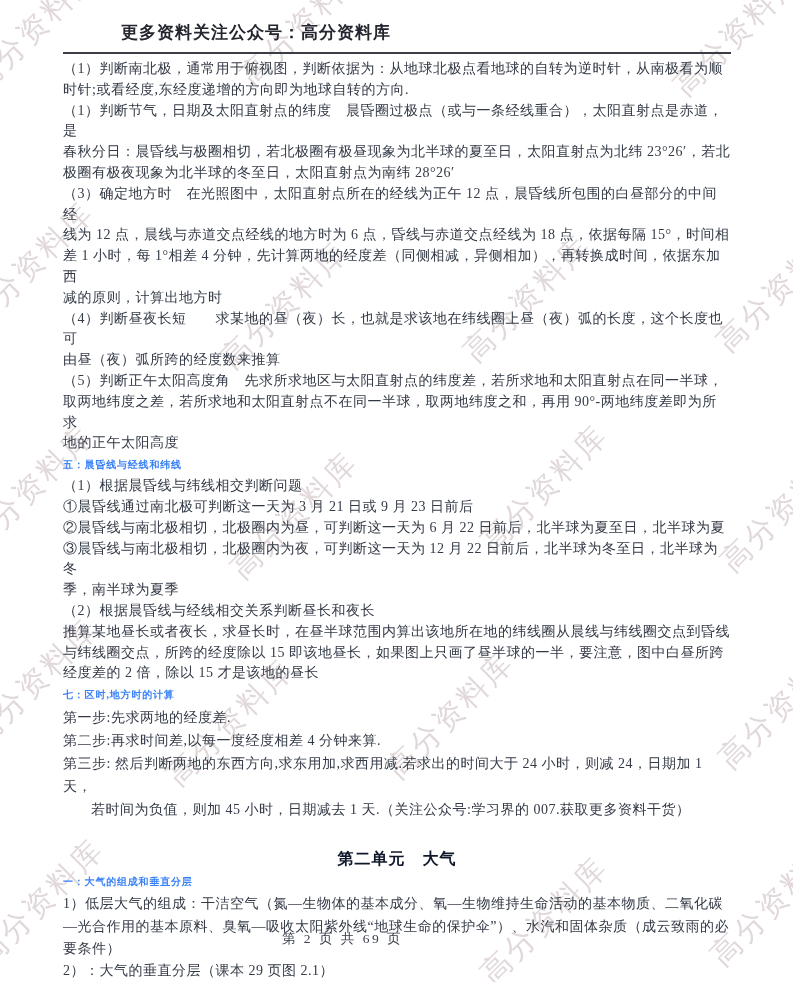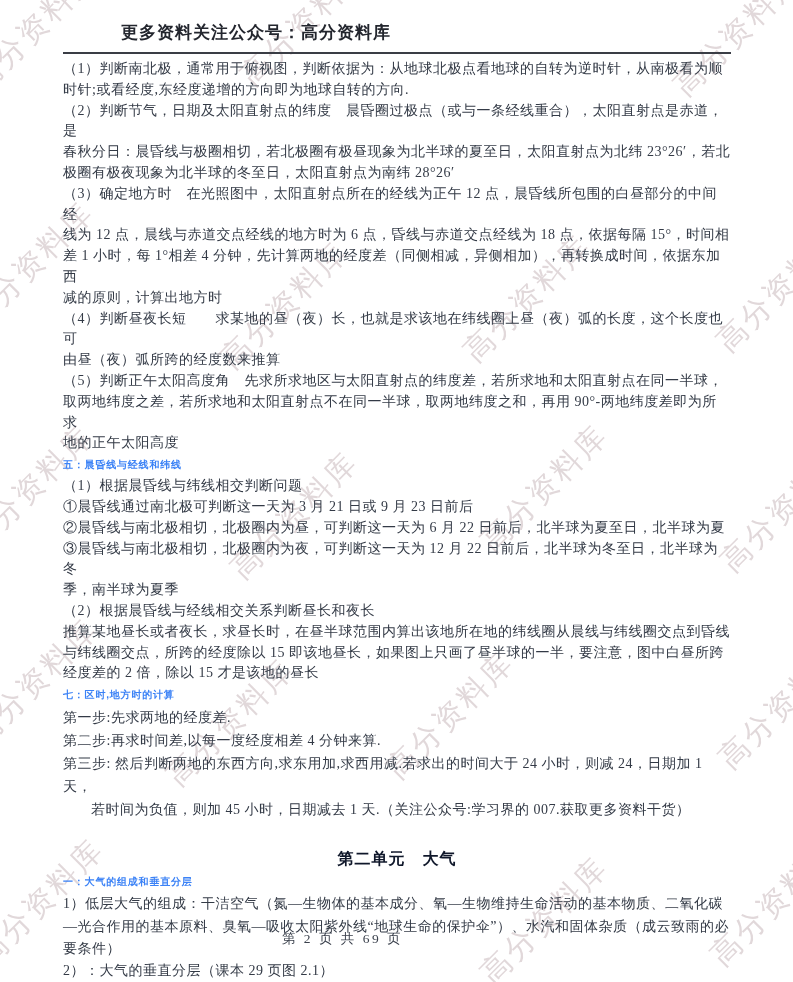--- a/index.html
+++ b/index.html
@@ -79,21 +79,21 @@
 
   <div class="content">
 
     <div class="doc-header">
       <div class="doc-title">更多资料关注公众号：高分资料库</div>
     </div>
 
     <div class="body-text">
       <div class="ln">（1）判断南北极，通常用于俯视图，判断依据为：从地球北极点看地球的自转为逆时针，从南极看为顺</div>
       <div class="ln">时针;或看经度,东经度递增的方向即为地球自转的方向.</div>
-      <div class="ln">（2）判断节气，日期及太阳直射点的纬度　晨昏圈过极点（或与一条经线重合），太阳直射点是赤道，是</div>
+      <div class="ln">（1）判断节气，日期及太阳直射点的纬度　晨昏圈过极点（或与一条经线重合），太阳直射点是赤道，是</div>
       <div class="ln">春秋分日：晨昏线与极圈相切，若北极圈有极昼现象为北半球的夏至日，太阳直射点为北纬 23°26′，若北</div>
       <div class="ln">极圈有极夜现象为北半球的冬至日，太阳直射点为南纬 28°26′</div>
       <div class="ln">（3）确定地方时　在光照图中，太阳直射点所在的经线为正午 12 点，晨昏线所包围的白昼部分的中间经</div>
       <div class="ln">线为 12 点，晨线与赤道交点经线的地方时为 6 点，昏线与赤道交点经线为 18 点，依据每隔 15°，时间相</div>
       <div class="ln">差 1 小时，每 1°相差 4 分钟，先计算两地的经度差（同侧相减，异侧相加），再转换成时间，依据东加西</div>
       <div class="ln">减的原则，计算出地方时</div>
       <div class="ln">（4）判断昼夜长短　　求某地的昼（夜）长，也就是求该地在纬线圈上昼（夜）弧的长度，这个长度也可</div>
       <div class="ln">由昼（夜）弧所跨的经度数来推算</div>
       <div class="ln">（5）判断正午太阳高度角　先求所求地区与太阳直射点的纬度差，若所求地和太阳直射点在同一半球，</div>
       <div class="ln">取两地纬度之差，若所求地和太阳直射点不在同一半球，取两地纬度之和，再用 90°-两地纬度差即为所求</div>

